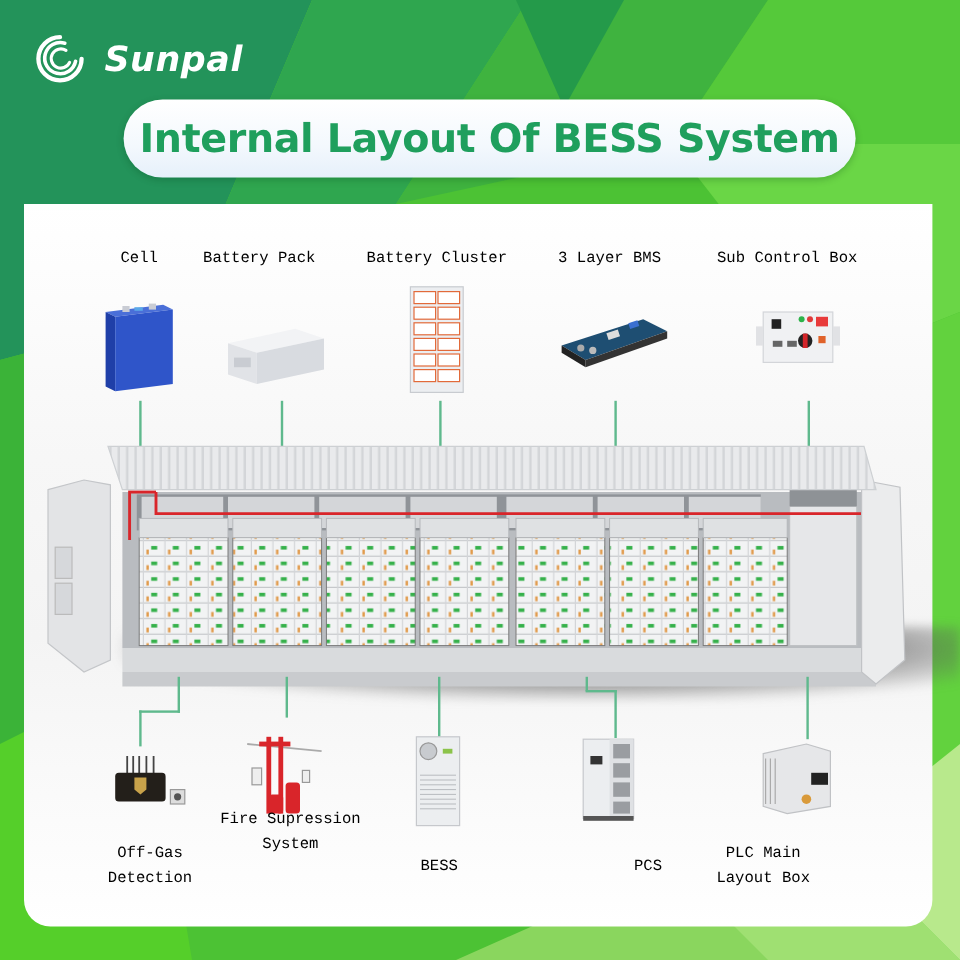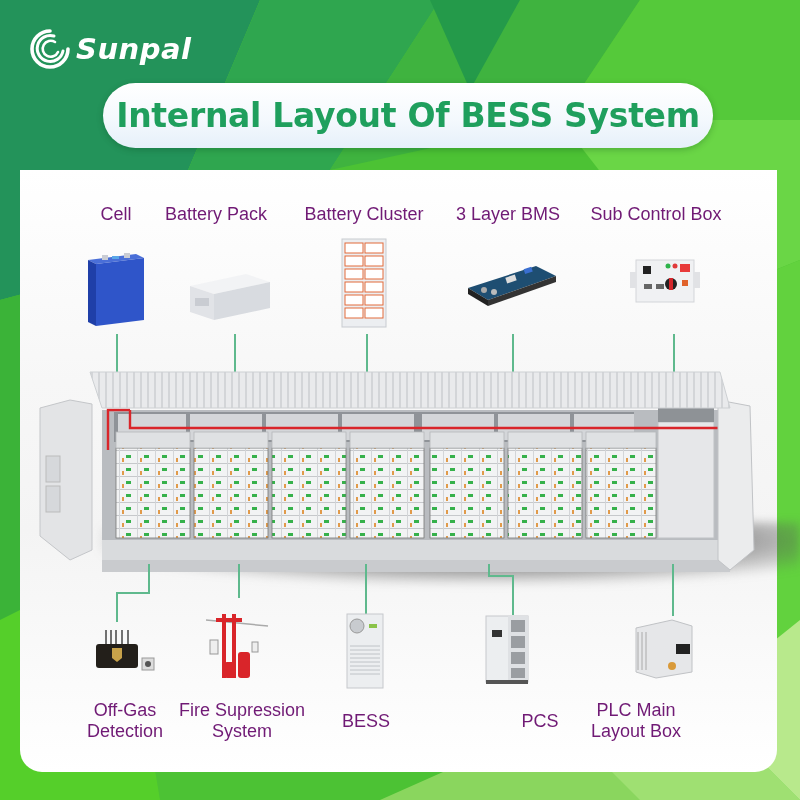--- a/index.html
+++ b/index.html
@@ -4,21 +4,21 @@
 <style>
   * { box-sizing: border-box; margin: 0; padding: 0; }
   html, body { width: 800px; height: 800px; overflow: hidden; }
   body { position: relative; font-family: "Liberation Sans", "DejaVu Sans", sans-serif; background: #4fc43a; }
 
   
   .bg { position: absolute; inset: 0; overflow: hidden; }
   .bg svg { width: 800px; height: 800px; display: block; }
 
   
-  .logo { position: absolute; left: 28px; top: 26px; height: 46px; display: flex; align-items: center; gap: 4px; }
+  .logo { position: absolute; left: 28px; top: 26px; height: 46px; display: flex; align-items: center; gap: 15px; }
   .logo-mark { width: 44px; height: 44px; }
   .logo-text { color: #fff; font-size: 29px; font-weight: bold; font-style: italic; letter-spacing: 0.5px; font-family: "DejaVu Sans", sans-serif; }
 
   
   .banner {
     position: absolute; left: 103px; top: 83px; width: 610px; height: 65px;
     border-radius: 33px;
     background: linear-gradient(180deg, #ffffff 0%, #f3f8fd 60%, #e6f0fa 100%);
     box-shadow: 0 2px 6px rgba(0,60,20,0.25);
     display: flex; align-items: center; justify-content: center;
@@ -27,22 +27,22 @@
 
   
   .panel {
     position: absolute; left: 20px; top: 170px; width: 757px; height: 602px;
     background: linear-gradient(180deg, #ffffff 0%, #f7f7f7 35%, #f4f4f4 60%, #ffffff 100%);
     border-radius: 0 0 22px 22px;
     overflow: visible;
   }
 
   .label {
-    position: absolute; color: #701a75; font-size: 18px; text-align: center; line-height: 21px;
-    font-family: Liberation Sans, sans-serif; white-space: nowrap;
+    position: absolute; color: #000000; font-size: 13px; text-align: center; line-height: 21px;
+    font-family: Liberation Mono, monospace; white-space: nowrap;
   }
   .label-top { top: 204px; transform: translateX(-50%); }
   .label-bottom { transform: translateX(-50%); }
 
   .conn { position: absolute; background: #5fb98d; }
 
   .item { position: absolute; }
 
   
   .container-wrap { position: absolute; left: 30px; top: 360px; width: 740px; height: 220px; }
@@ -292,21 +292,21 @@
       <line x1="14" y1="16" x2="14" y2="54"></line>
     </g>
   <rect x="44" y="28" width="14" height="10" fill="#222"></rect>
   <circle cx="40" cy="50" r="4" fill="#d99a3a"></circle>
 </svg>
 
 <div class="label label-bottom" style="left:125px;top:700px;">
   <div>Off-Gas</div>
   <div>Detection</div>
 </div>
-<div class="label label-bottom" style="left:242px;top:700px;">
+<div class="label label-bottom" style="left:242px;top:672px;">
   <div>Fire Supression</div>
   <div>System</div>
 </div>
 <div class="label label-bottom" style="left:366px;top:711px;">BESS</div>
 <div class="label label-bottom" style="left:540px;top:711px;">PCS</div>
 <div class="label label-bottom" style="left:636px;top:700px;">
   <div>PLC Main</div>
   <div>Layout Box</div>
 </div>
 

